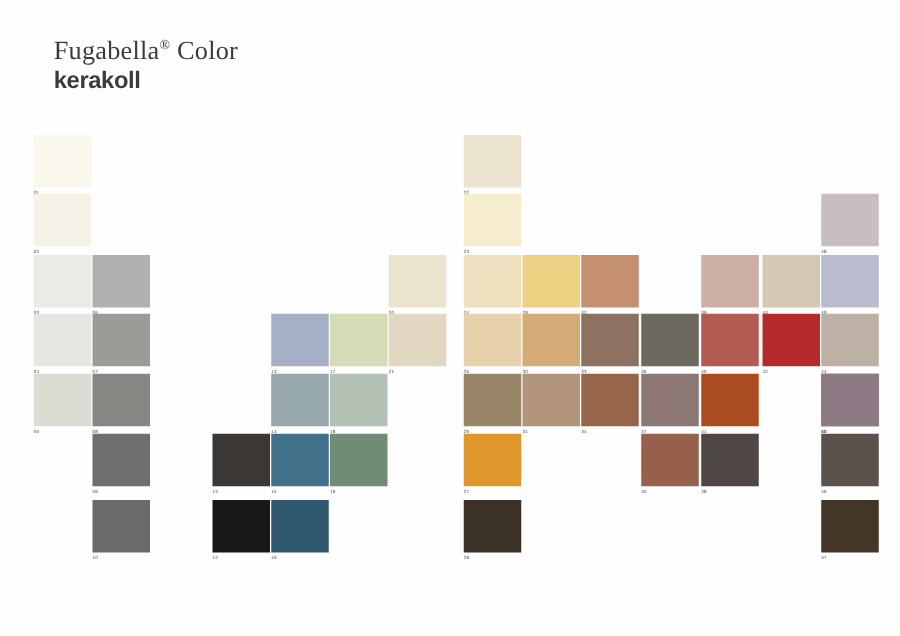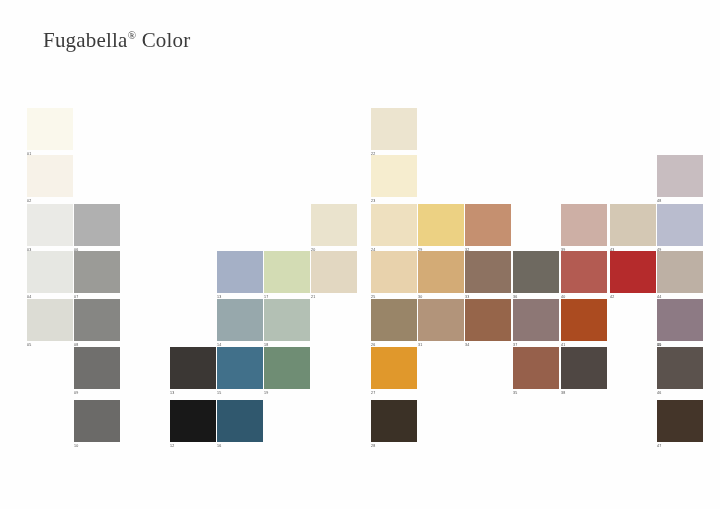--- a/index.html
+++ b/index.html
@@ -79,20 +79,21 @@
     white-space: nowrap;
   }
 </style>
 </head>
 <body>
 
 <div id="sheet">
 
   <div class="header">
     <div class="brand-title"><span>Fugabella</span><span class="reg">®</span><span> Color</span></div>
+    <div class="brand-name">kerakoll</div>
   </div>
 
   <div class="grid" id="swatch-grid">
       <div class="swatch" style="left: 27px; top: 108px; width: 46px; height: 42px;">
         <span class="chip" style="background: rgb(250, 248, 236); width: 46px; height: 42px;"></span>
         <span class="code">01</span>
       </div>
       <div class="swatch" style="left: 371px; top: 108px; width: 46px; height: 42px;">
         <span class="chip" style="background: rgb(236, 228, 207); width: 46px; height: 42px;"></span>
         <span class="code">22</span>

